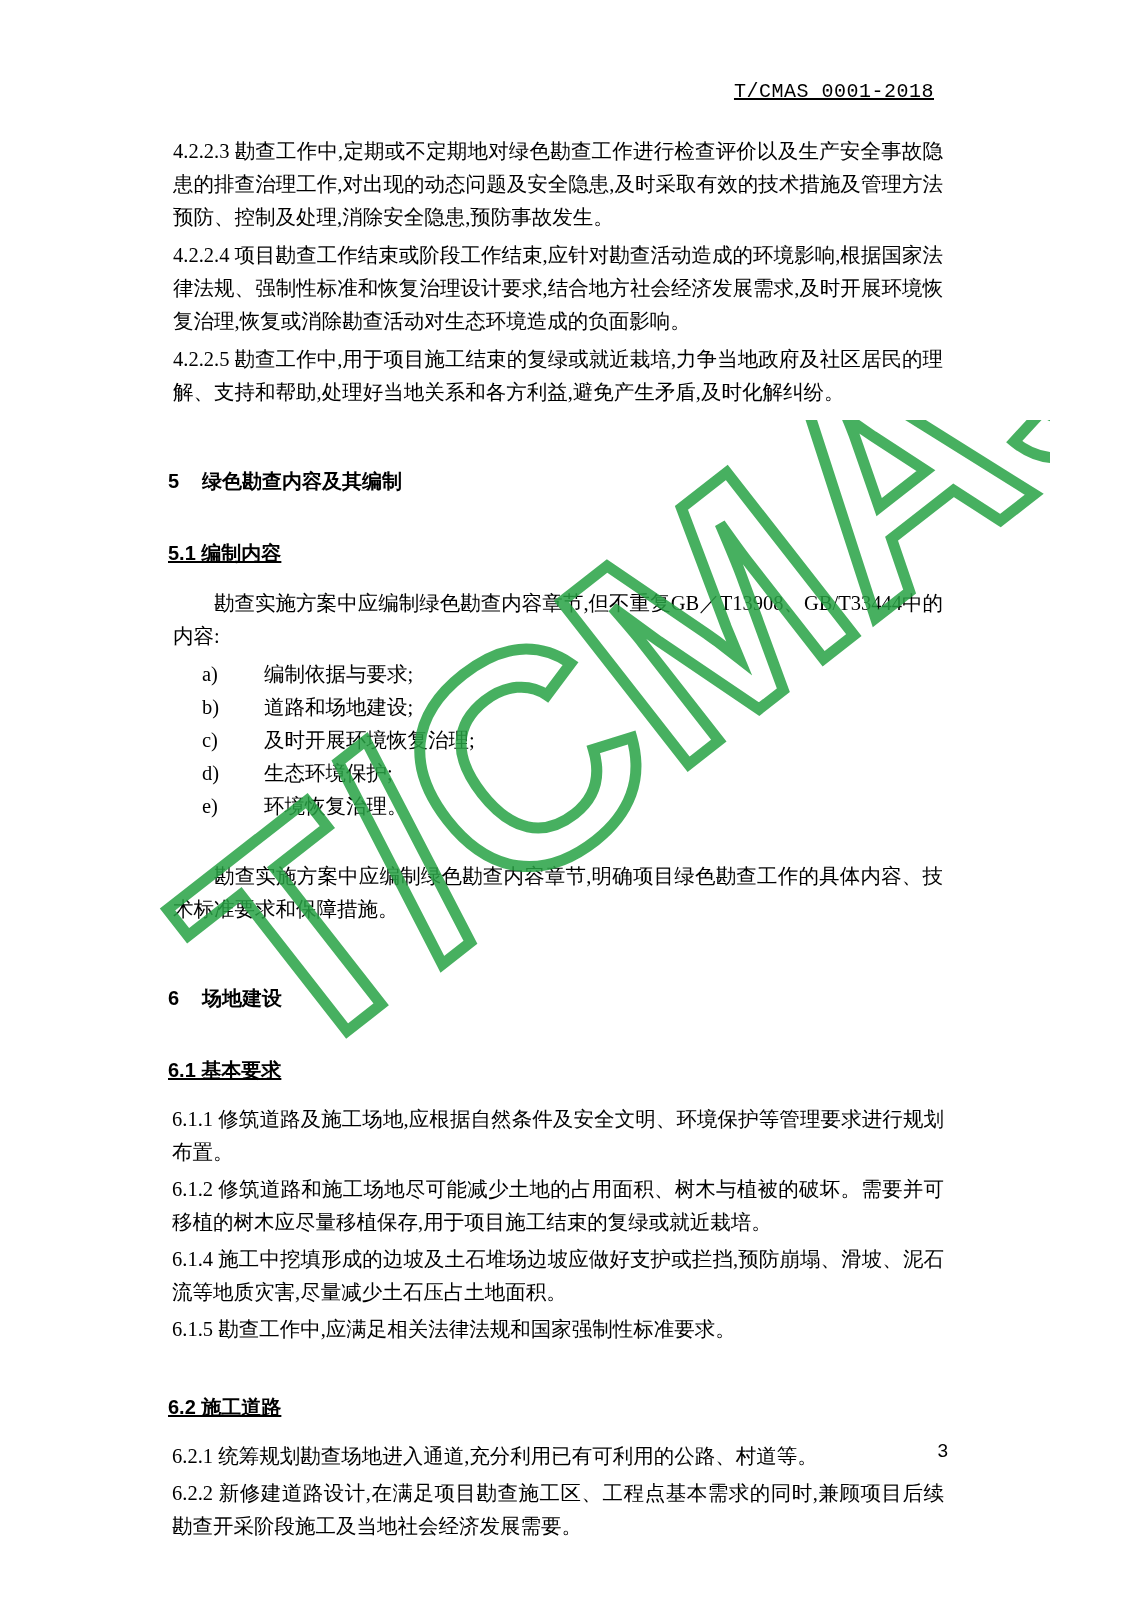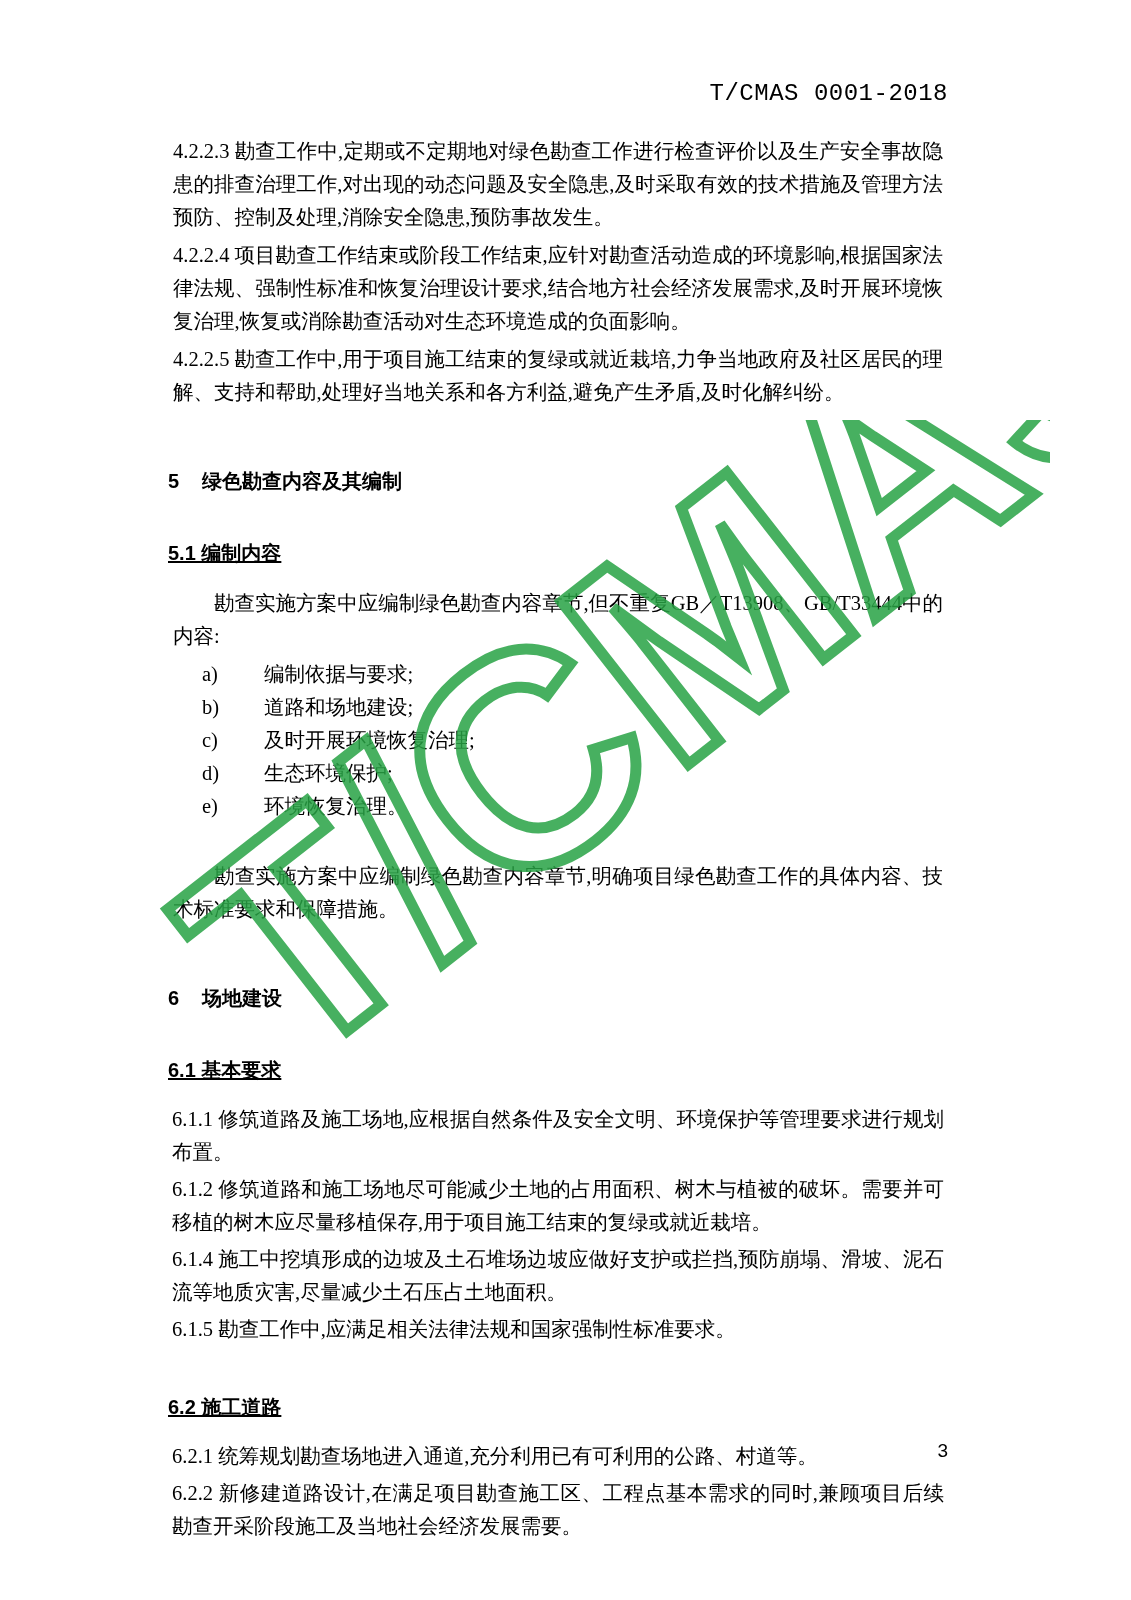--- a/index.html
+++ b/index.html
@@ -22,25 +22,26 @@
   .content {
     position: absolute;
     left: 168px;
     top: 0;
     width: 780px;
     height: 1600px;
   }
   .header {
     position: absolute;
     top: 80px;
-    right: 0;
+    right: 14px;
     font-family: "Liberation Mono", "DejaVu Sans Mono", monospace;
-    font-size: 24px;
+    font-size: 20px;
     letter-spacing: 0.5px;
     white-space: nowrap;
+    text-decoration: underline;
   }
   .body-block {
     position: absolute;
     top: 130px;
     left: 0;
     width: 780px;
   }
   p {
     margin: 5px;
     font-size: 20.5px;

